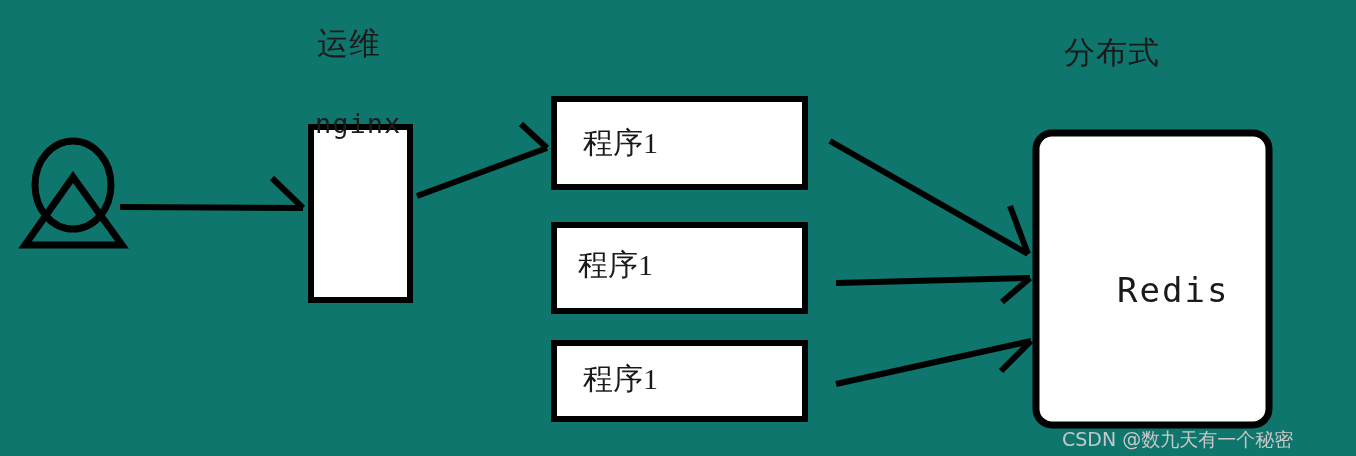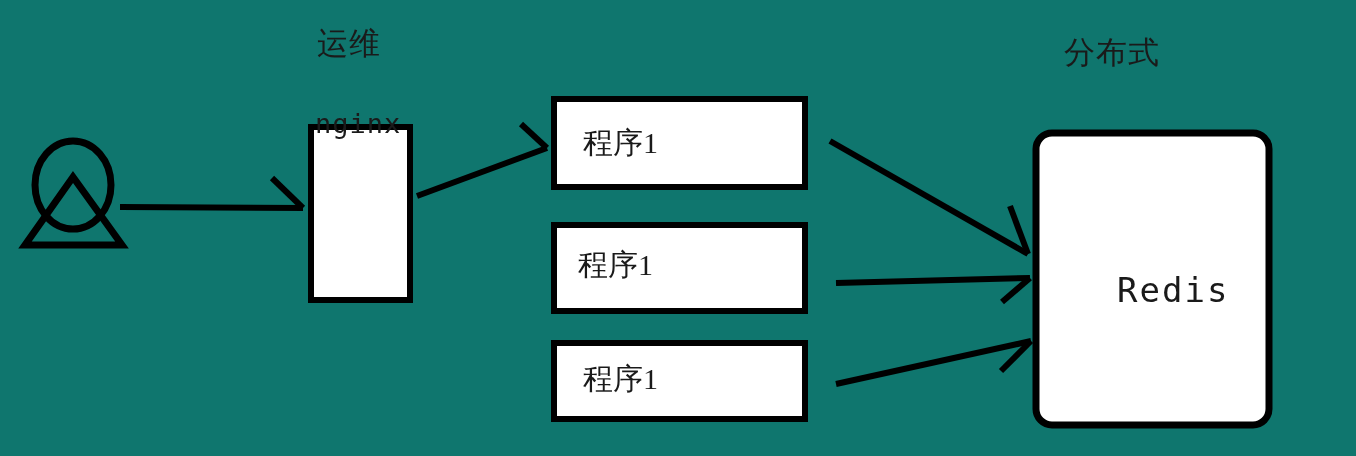--- a/index.html
+++ b/index.html
@@ -118,14 +118,15 @@
   <div class="label cn-label" style="left:1064px; top:37px;">分布式</div>
 
   <div class="box-text" style="left:583px; top:128px;">程序1</div>
 
   <div class="box-text" style="left:578px; top:250px;">程序1</div>
 
   <div class="box-text" style="left:583px; top:364px;">程序1</div>
 
   <div class="redis-text" style="left:1117px; top:273px;">Redis</div>
 
+  <div class="watermark" style="left:1062px; top:430px;">CSDN @数九天有一个秘密</div>
 
 </div>
 
 </body></html>

